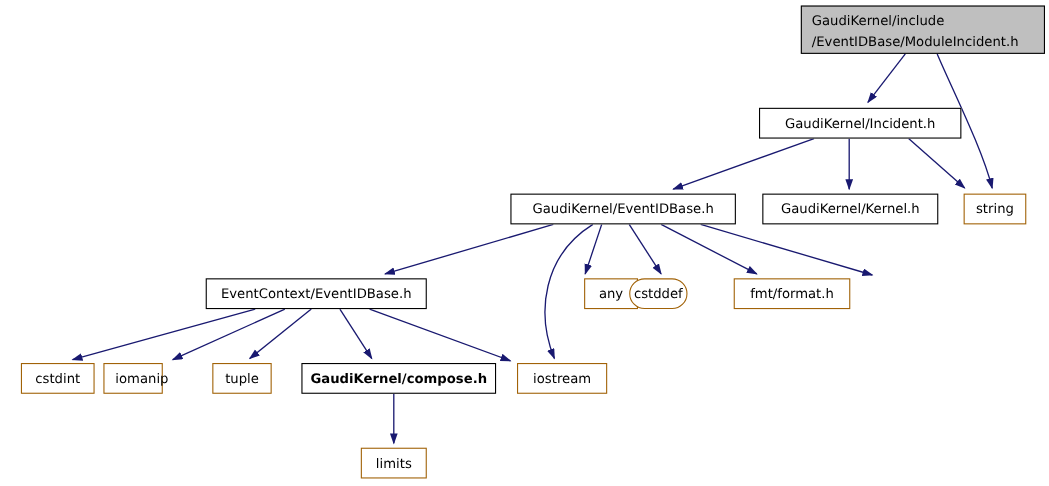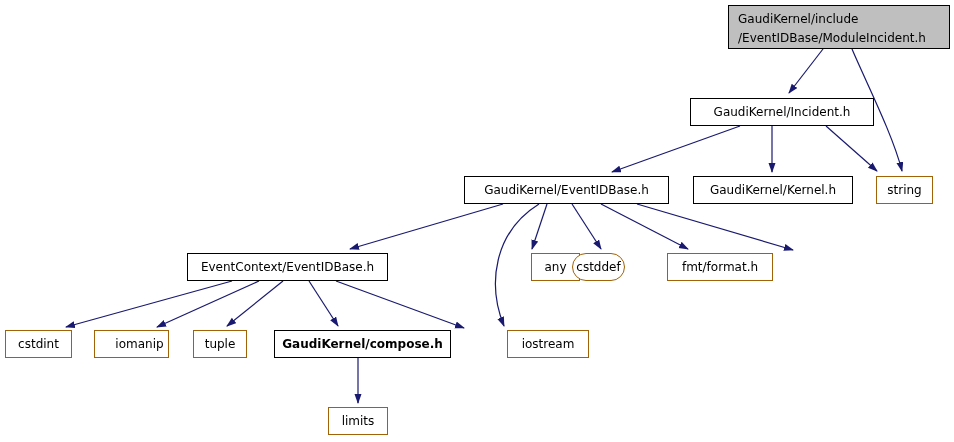--- a/index.html
+++ b/index.html
@@ -81,25 +81,25 @@
 
   <div class="node linked" style="left:187px;top:253px;width:201px;height:28px;">EventContext/EventIDBase.h</div>
 
   <div class="node" style="left:531px;top:253px;width:49px;height:28px;">any</div>
 
   <div class="node" style="left:572px;top:253px;width:53px;height:28px;border-radius:14px;">cstddef</div>
 
   <div class="node" style="left:667px;top:253px;width:106px;height:28px;">fmt/format.h</div>
 
 
-  <div class="node" style="left:5px;top:330px;width:67px;height:28px;">cstdint</div>
+  <div class="node" style="left:19px;top:330px;width:67px;height:28px;">cstdint</div>
 
-  <div class="node" style="left:94px;top:330px;width:75px;height:28px;padding-left:16px;">iomanip</div>
+  <div class="node" style="left:94px;top:330px;width:54px;height:28px;padding-left:16px;">iomanip</div>
 
   <div class="node" style="left:193px;top:330px;width:54px;height:28px;">tuple</div>
 
   <div class="node linked" style="left:274px;top:330px;width:177px;height:28px;font-weight:bold;">GaudiKernel/compose.h</div>
 
-  <div class="node" style="left:470px;top:330px;width:82px;height:28px;margin-left:37px;">iostream</div>
+  <div class="node" style="left:470px;top:330px;width:82px;height:28px;">iostream</div>
 
   <div class="node" style="left:328px;top:407px;width:60px;height:28px;">limits</div>
 
 </div>
 
 </body></html>

